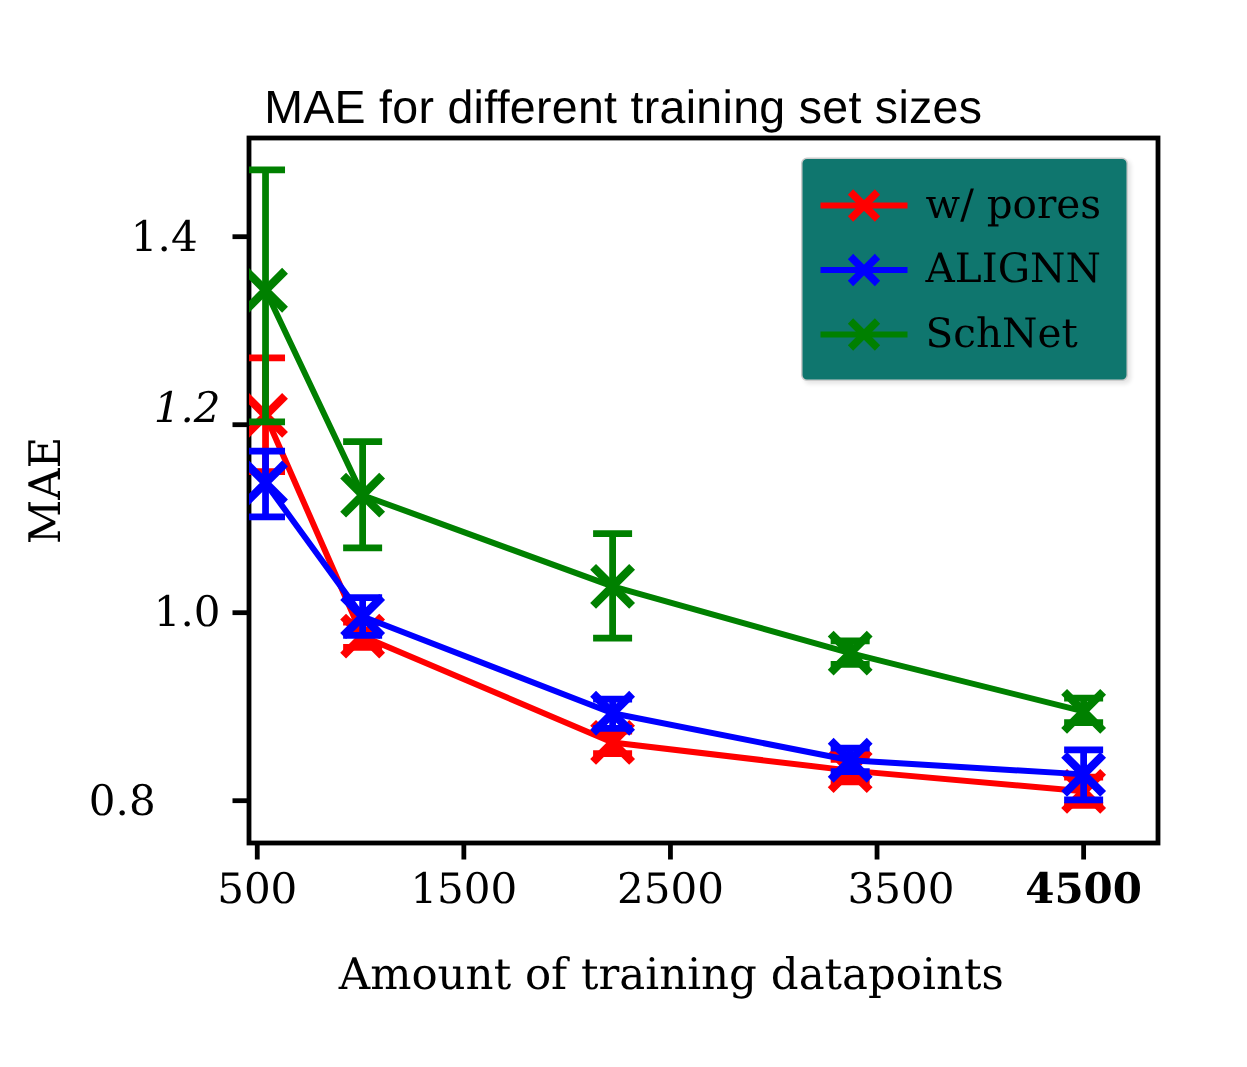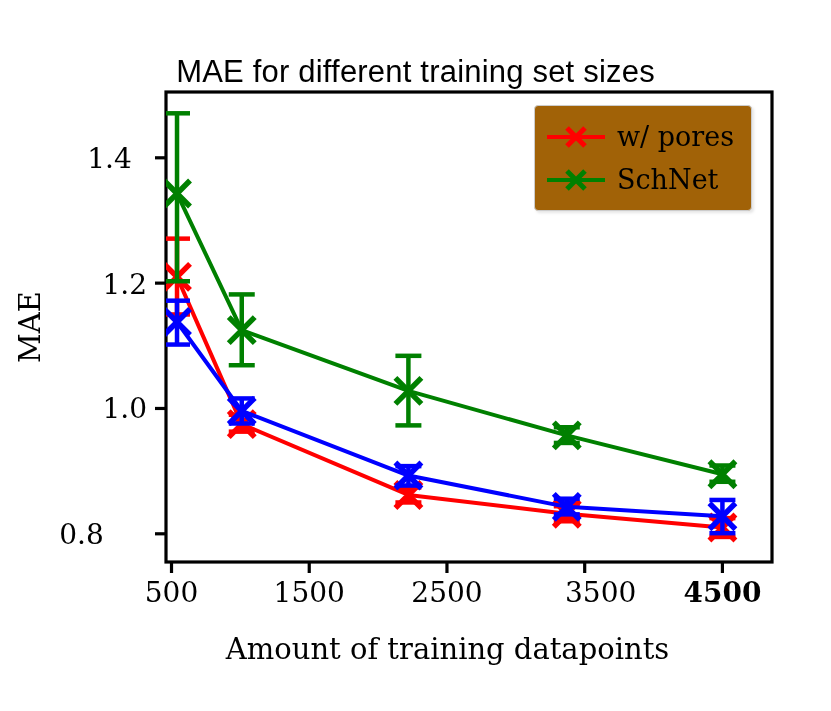--- a/index.html
+++ b/index.html
@@ -73,21 +73,21 @@
     transform: rotate(-90deg);
     transform-origin: center center;
     white-space: nowrap;
   }
   #legend-box {
     position: absolute;
     left: 534px;
     top: 105px;
     width: 218px;
     box-sizing: border-box;
-    background: #a16207;
+    background: #0f766e;
     border: 1.2px solid #cccccc;
     border-radius: 4px;
     padding: 9px 12px 9px 10px;
     box-shadow: 2px 2px 3px rgba(0,0,0,0.10);
   }
   .legend-row {
     display: flex;
     align-items: center;
     height: 43px;
   }
@@ -195,37 +195,44 @@
     </svg>
 
   <div id="tick-layer">
       <div class="tick-label xtick-label" style="left: 171.509px;">500</div>
       <div class="tick-label xtick-label" style="left: 309.236px;">1500</div>
       <div class="tick-label xtick-label" style="left: 446.964px;">2500</div>
       <div class="tick-label xtick-label" style="left: 584.691px; margin-left: 16px;">3500</div>
       <div class="tick-label xtick-label" style="left: 722.418px; font-weight: bold;">4500</div>
       <div class="tick-label ytick-label" style="top: 533.8px; left: 28px; width: 107px; text-align: center;">0.8</div>
       <div class="tick-label ytick-label" style="top: 408.467px; left: 40px; width: 107px;">1.0</div>
-      <div class="tick-label ytick-label" style="top: 284px; left: 40px; width: 107px;">1.2</div>
+      <div class="tick-label ytick-label" style="top: 272px; left: 40px; width: 107px; font-style: italic;">1.2</div>
       <div class="tick-label ytick-label" style="top: 157.8px; left: 56px; width: 107px; text-align: center;">1.4</div>
     </div>
 
   <div id="xaxis-label">Amount of training datapoints</div>
   <div id="yaxis-label">MAE</div>
 
   <div id="legend-box">
     <div class="legend-row">
       <svg class="legend-sample" viewBox="0 0 62 28">
         <line x1="2" y1="14" x2="60" y2="14" stroke="#ff0000" stroke-width="4"></line>
         <path d="M 22 5 L 40 23 M 40 5 L 22 23" stroke="#ff0000" stroke-width="5" fill="none" stroke-linecap="butt"></path>
       </svg>
       <span class="legend-text">w/ pores</span>
     </div>
     <div class="legend-row">
       <svg class="legend-sample" viewBox="0 0 62 28">
+        <line x1="2" y1="14" x2="60" y2="14" stroke="#0000ff" stroke-width="4"></line>
+        <path d="M 22 5 L 40 23 M 40 5 L 22 23" stroke="#0000ff" stroke-width="5" fill="none" stroke-linecap="butt"></path>
+      </svg>
+      <span class="legend-text">ALIGNN</span>
+    </div>
+    <div class="legend-row">
+      <svg class="legend-sample" viewBox="0 0 62 28">
         <line x1="2" y1="14" x2="60" y2="14" stroke="#008000" stroke-width="4"></line>
         <path d="M 22 5 L 40 23 M 40 5 L 22 23" stroke="#008000" stroke-width="5" fill="none" stroke-linecap="butt"></path>
       </svg>
       <span class="legend-text">SchNet</span>
     </div>
   </div>
 
 </div>
 
 </body></html>

